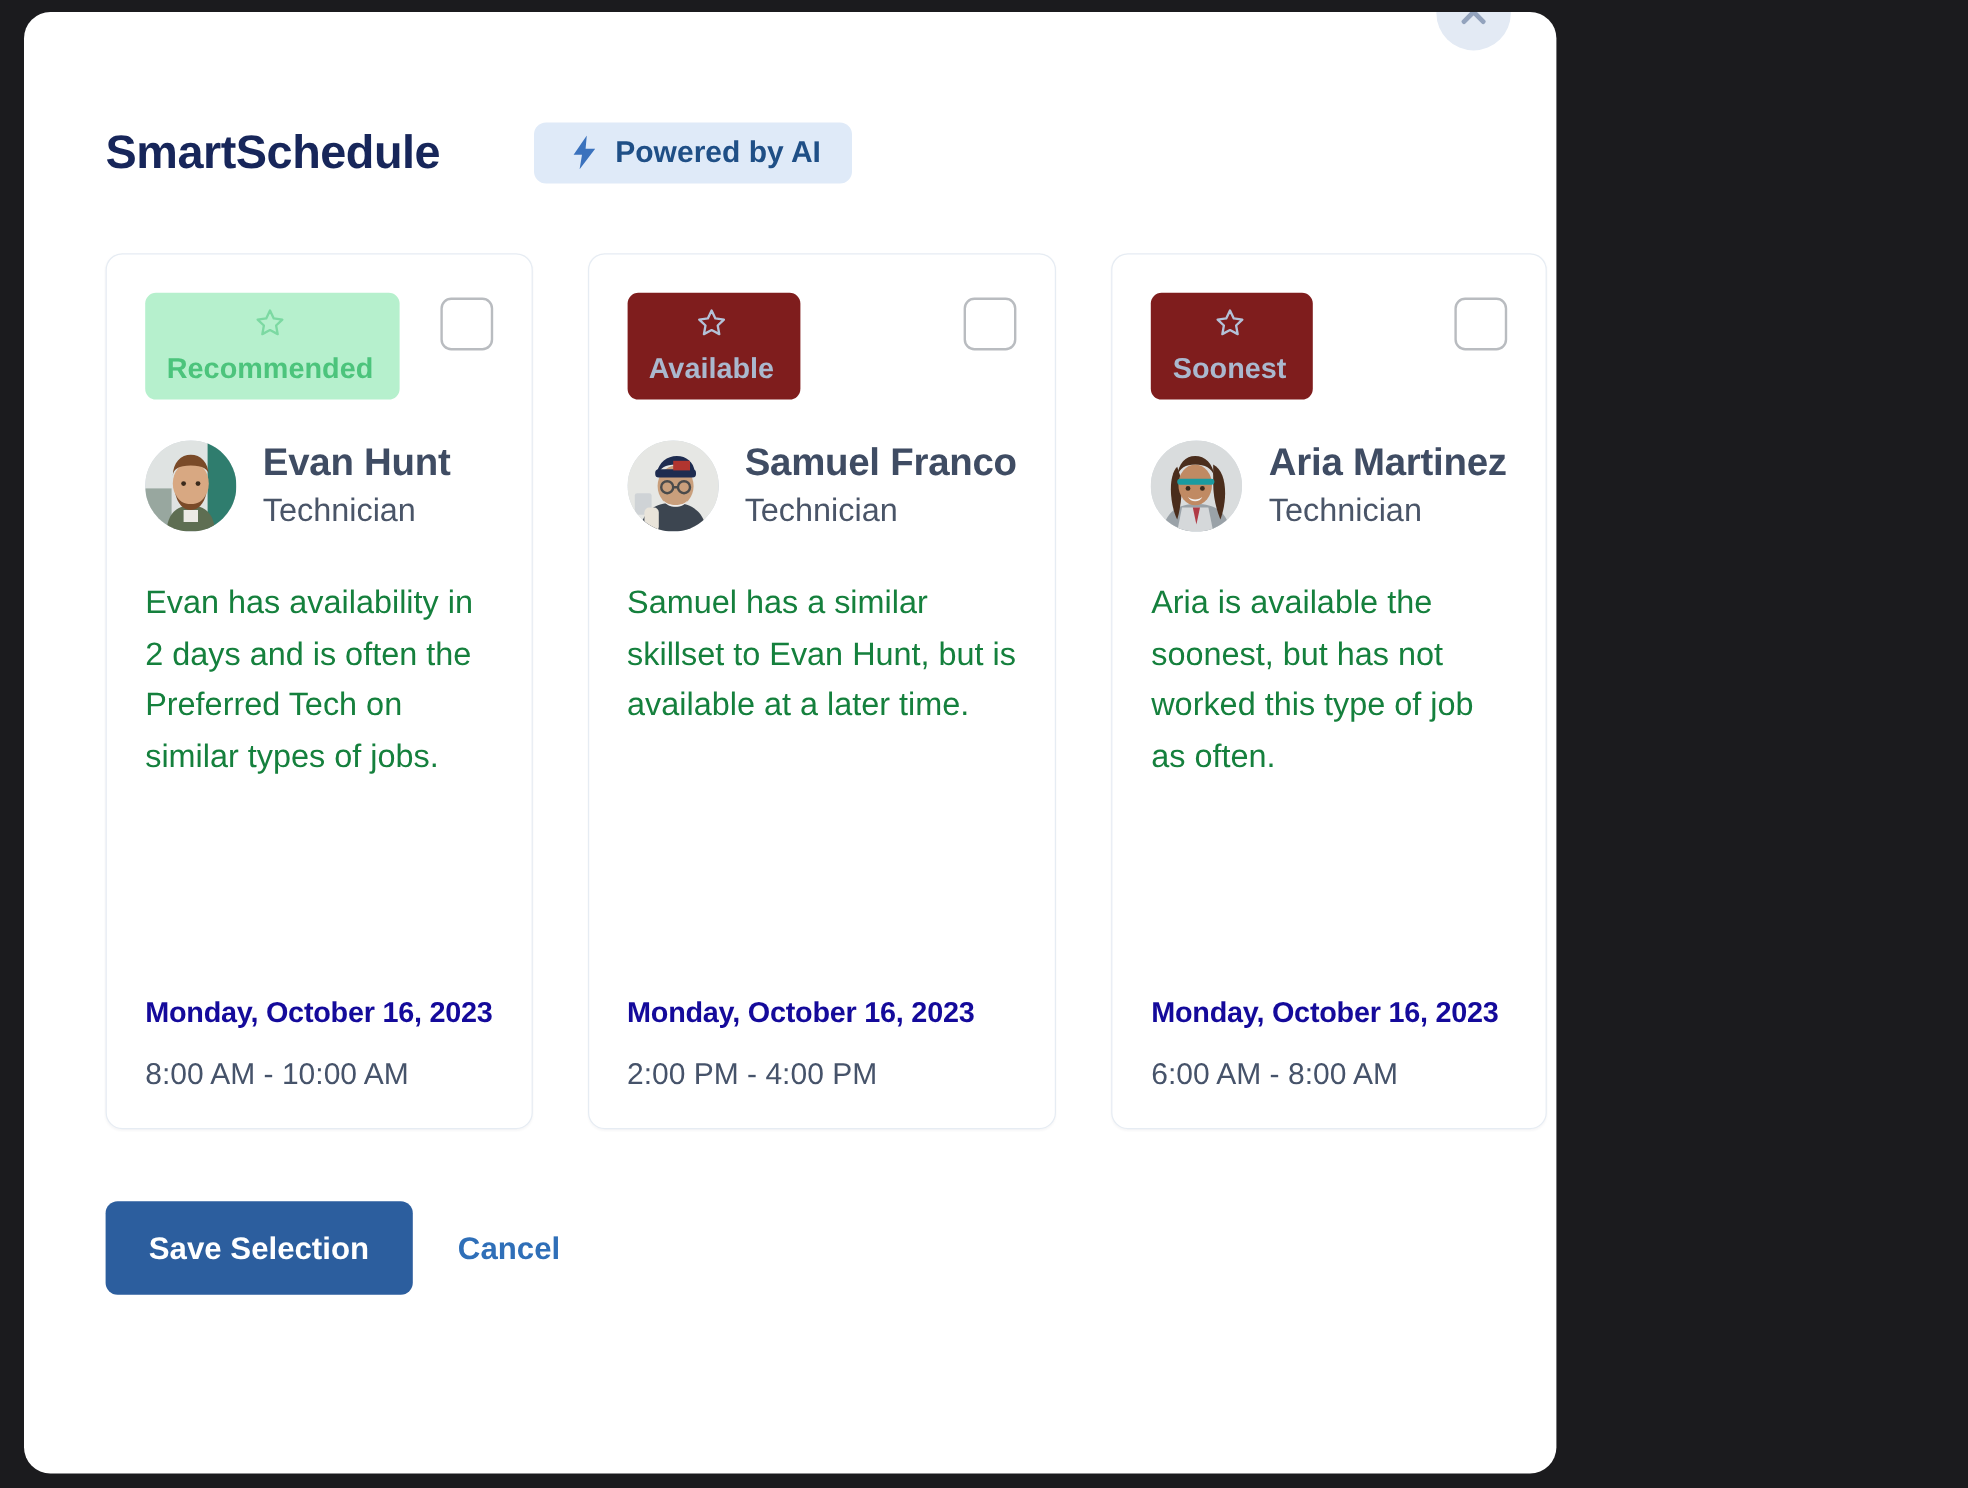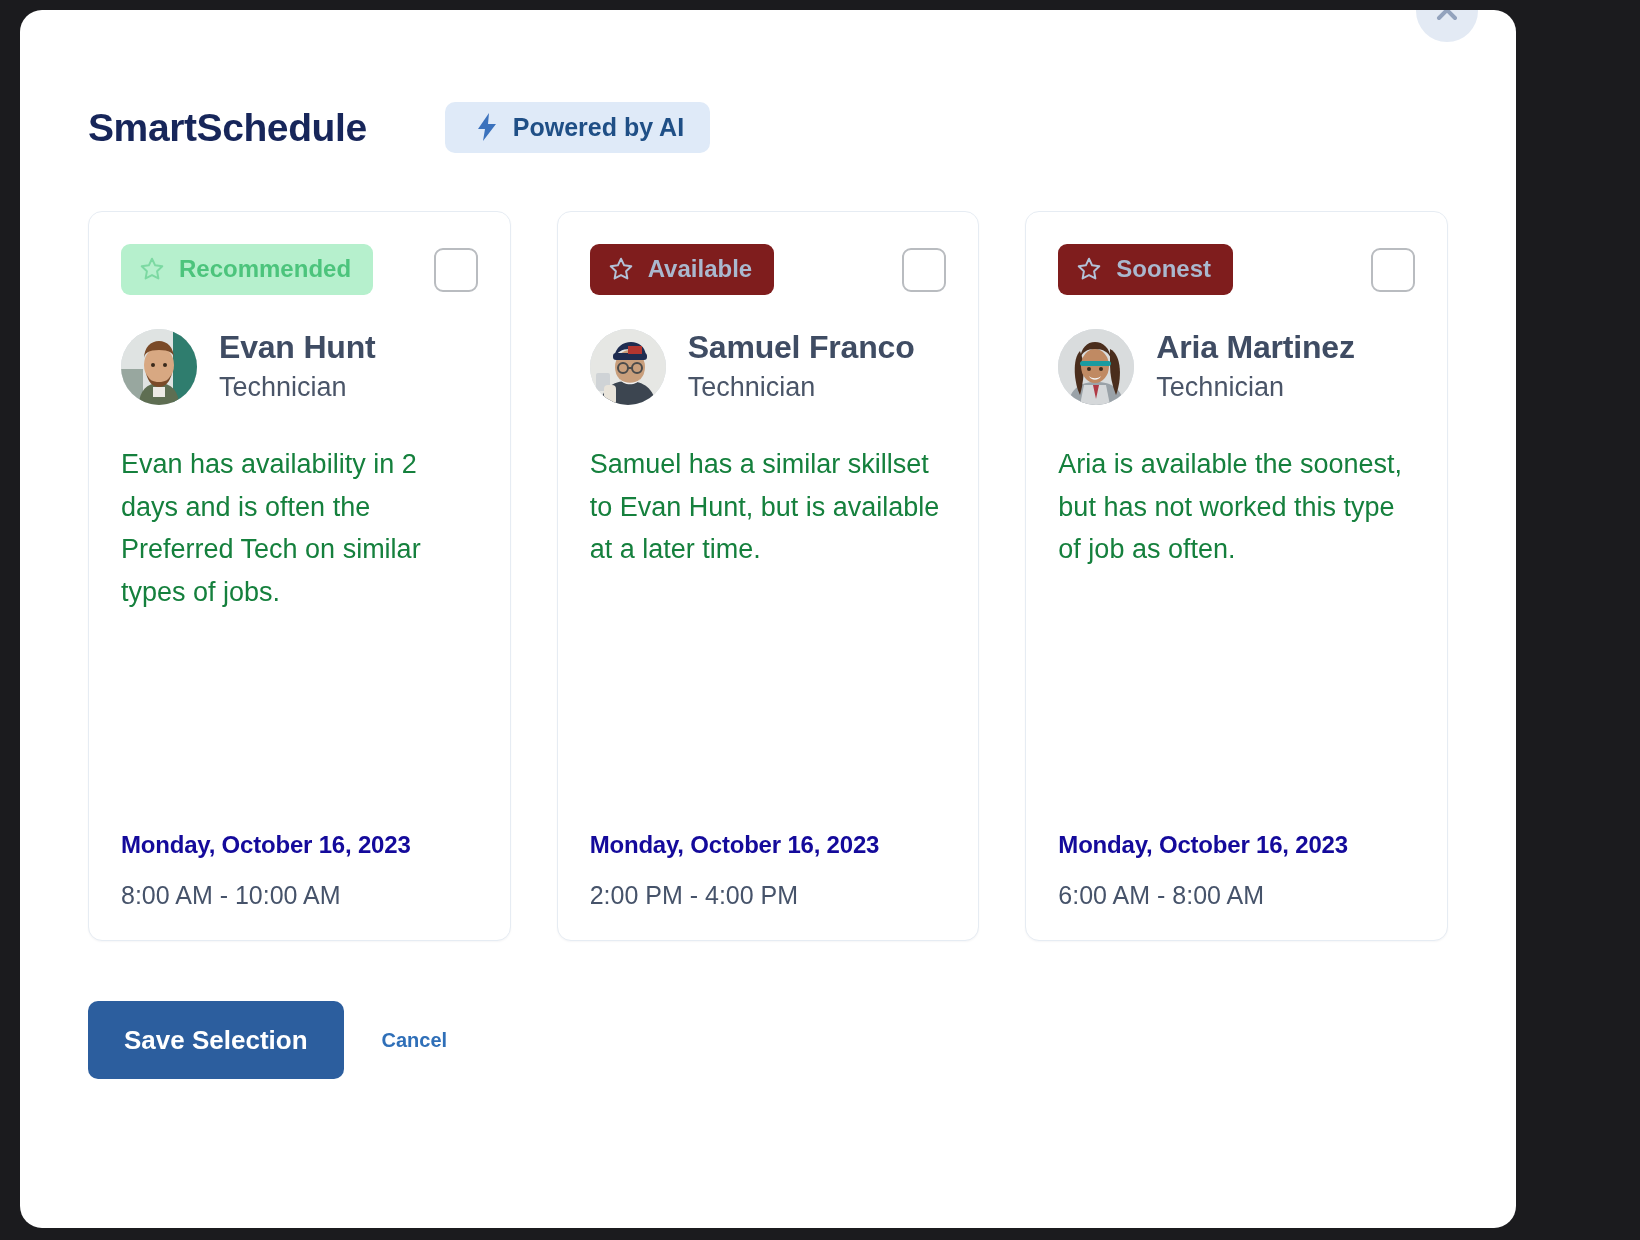--- a/index.html
+++ b/index.html
@@ -10,21 +10,21 @@
     width: 1640px;
     height: 1240px;
     background: #1b1b1e;
     font-family: "Liberation Sans", sans-serif;
     overflow: hidden;
   }
   .modal {
     position: absolute;
     left: 20px;
     top: 10px;
-    width: 1496px;
+    width: 1277px;
     height: 1218px;
     background: #ffffff;
     border-radius: 22px;
     box-sizing: border-box;
     overflow: hidden;
   }
   
   .header {
     position: relative;
     padding: 92px 0 0 68px;
@@ -101,20 +101,21 @@
   .badge {
     display: inline-flex;
     align-items: center;
     gap: 14px;
     border-radius: 9px;
     padding: 12px 22px 13px 18px;
     font-size: 24px;
     font-weight: bold;
     line-height: 1;
     white-space: nowrap;
+    flex-direction: column;
   }
   .badge.rec {
     background: #b6f0cd;
     color: #4cc47c;
   }
   .badge.neutral {
     background: #7f1d1d;
     color: #aab8ce;
   }
   .star-icon {
@@ -203,21 +204,21 @@
     border-radius: 10px;
     padding: 26px 36px;
     cursor: pointer;
     font-family: "Liberation Sans", sans-serif;
     line-height: 1;
   }
   .cancel-btn {
     background: none;
     border: none;
     color: #2f6fb8;
-    font-size: 20px;
+    font-size: 26px;
     font-weight: bold;
     cursor: pointer;
     padding: 26px 14px;
     font-family: "Liberation Sans", sans-serif;
     line-height: 1;
   }
 </style>
 </head>
 <body>
 

